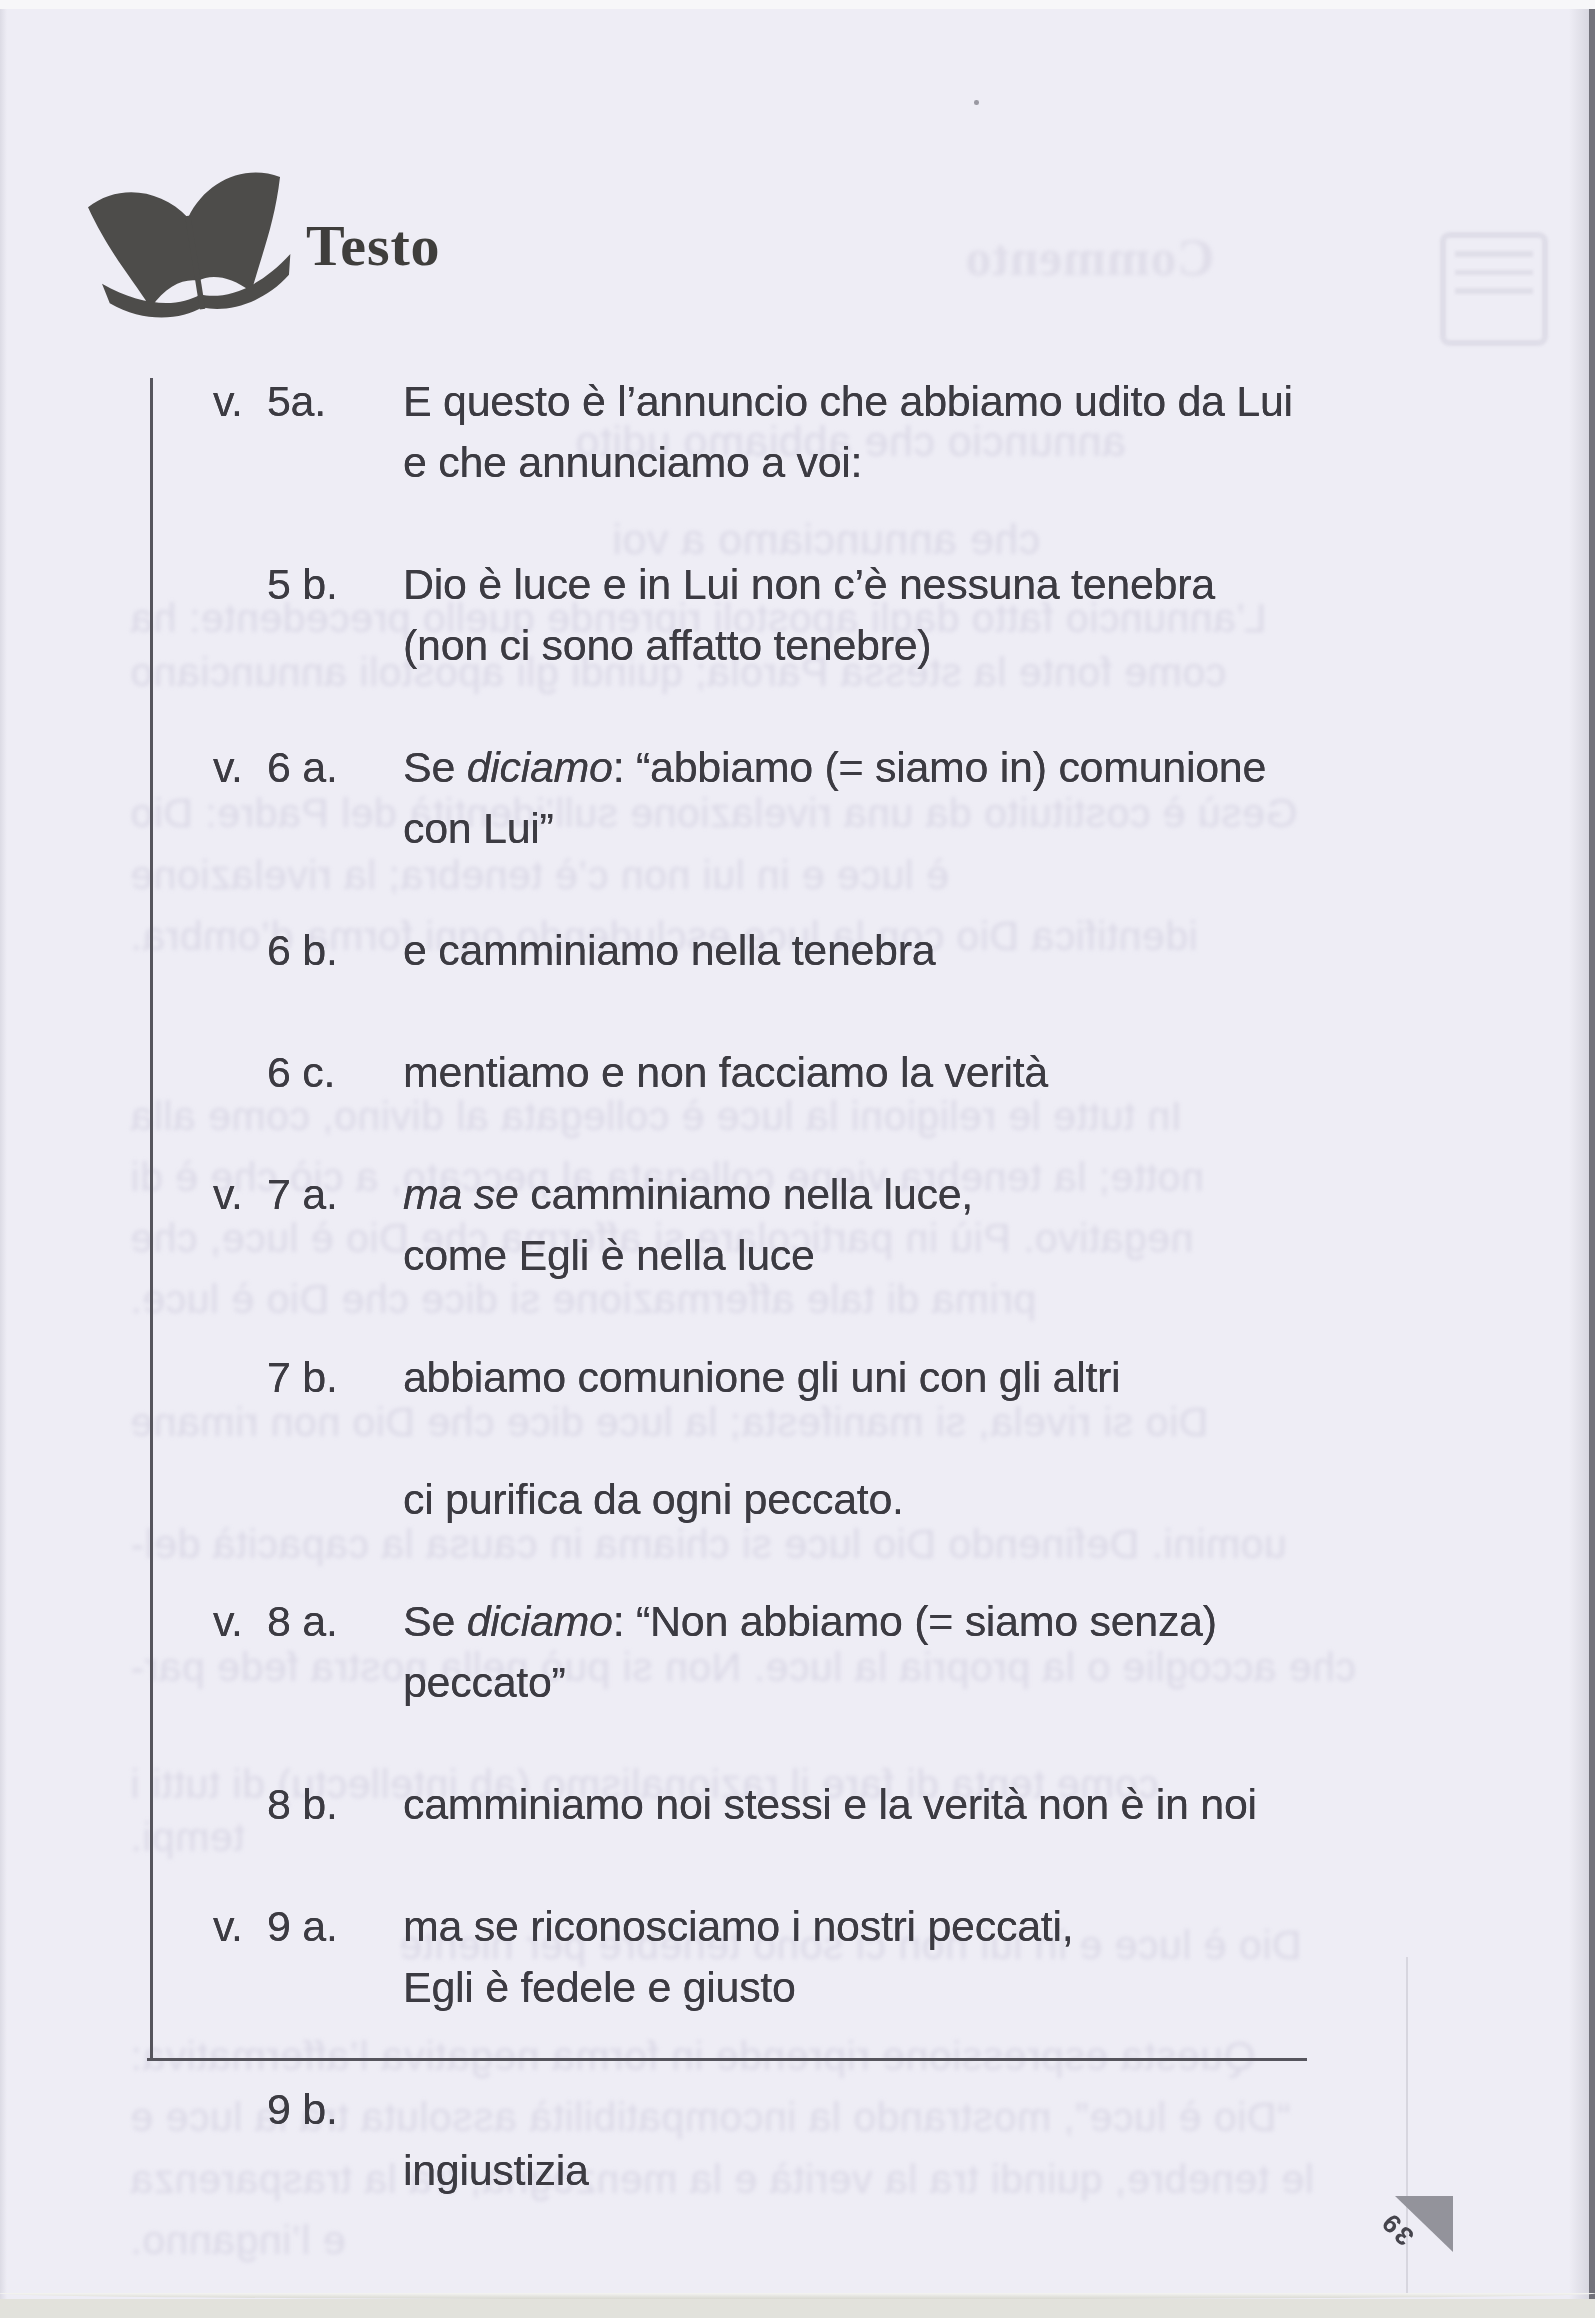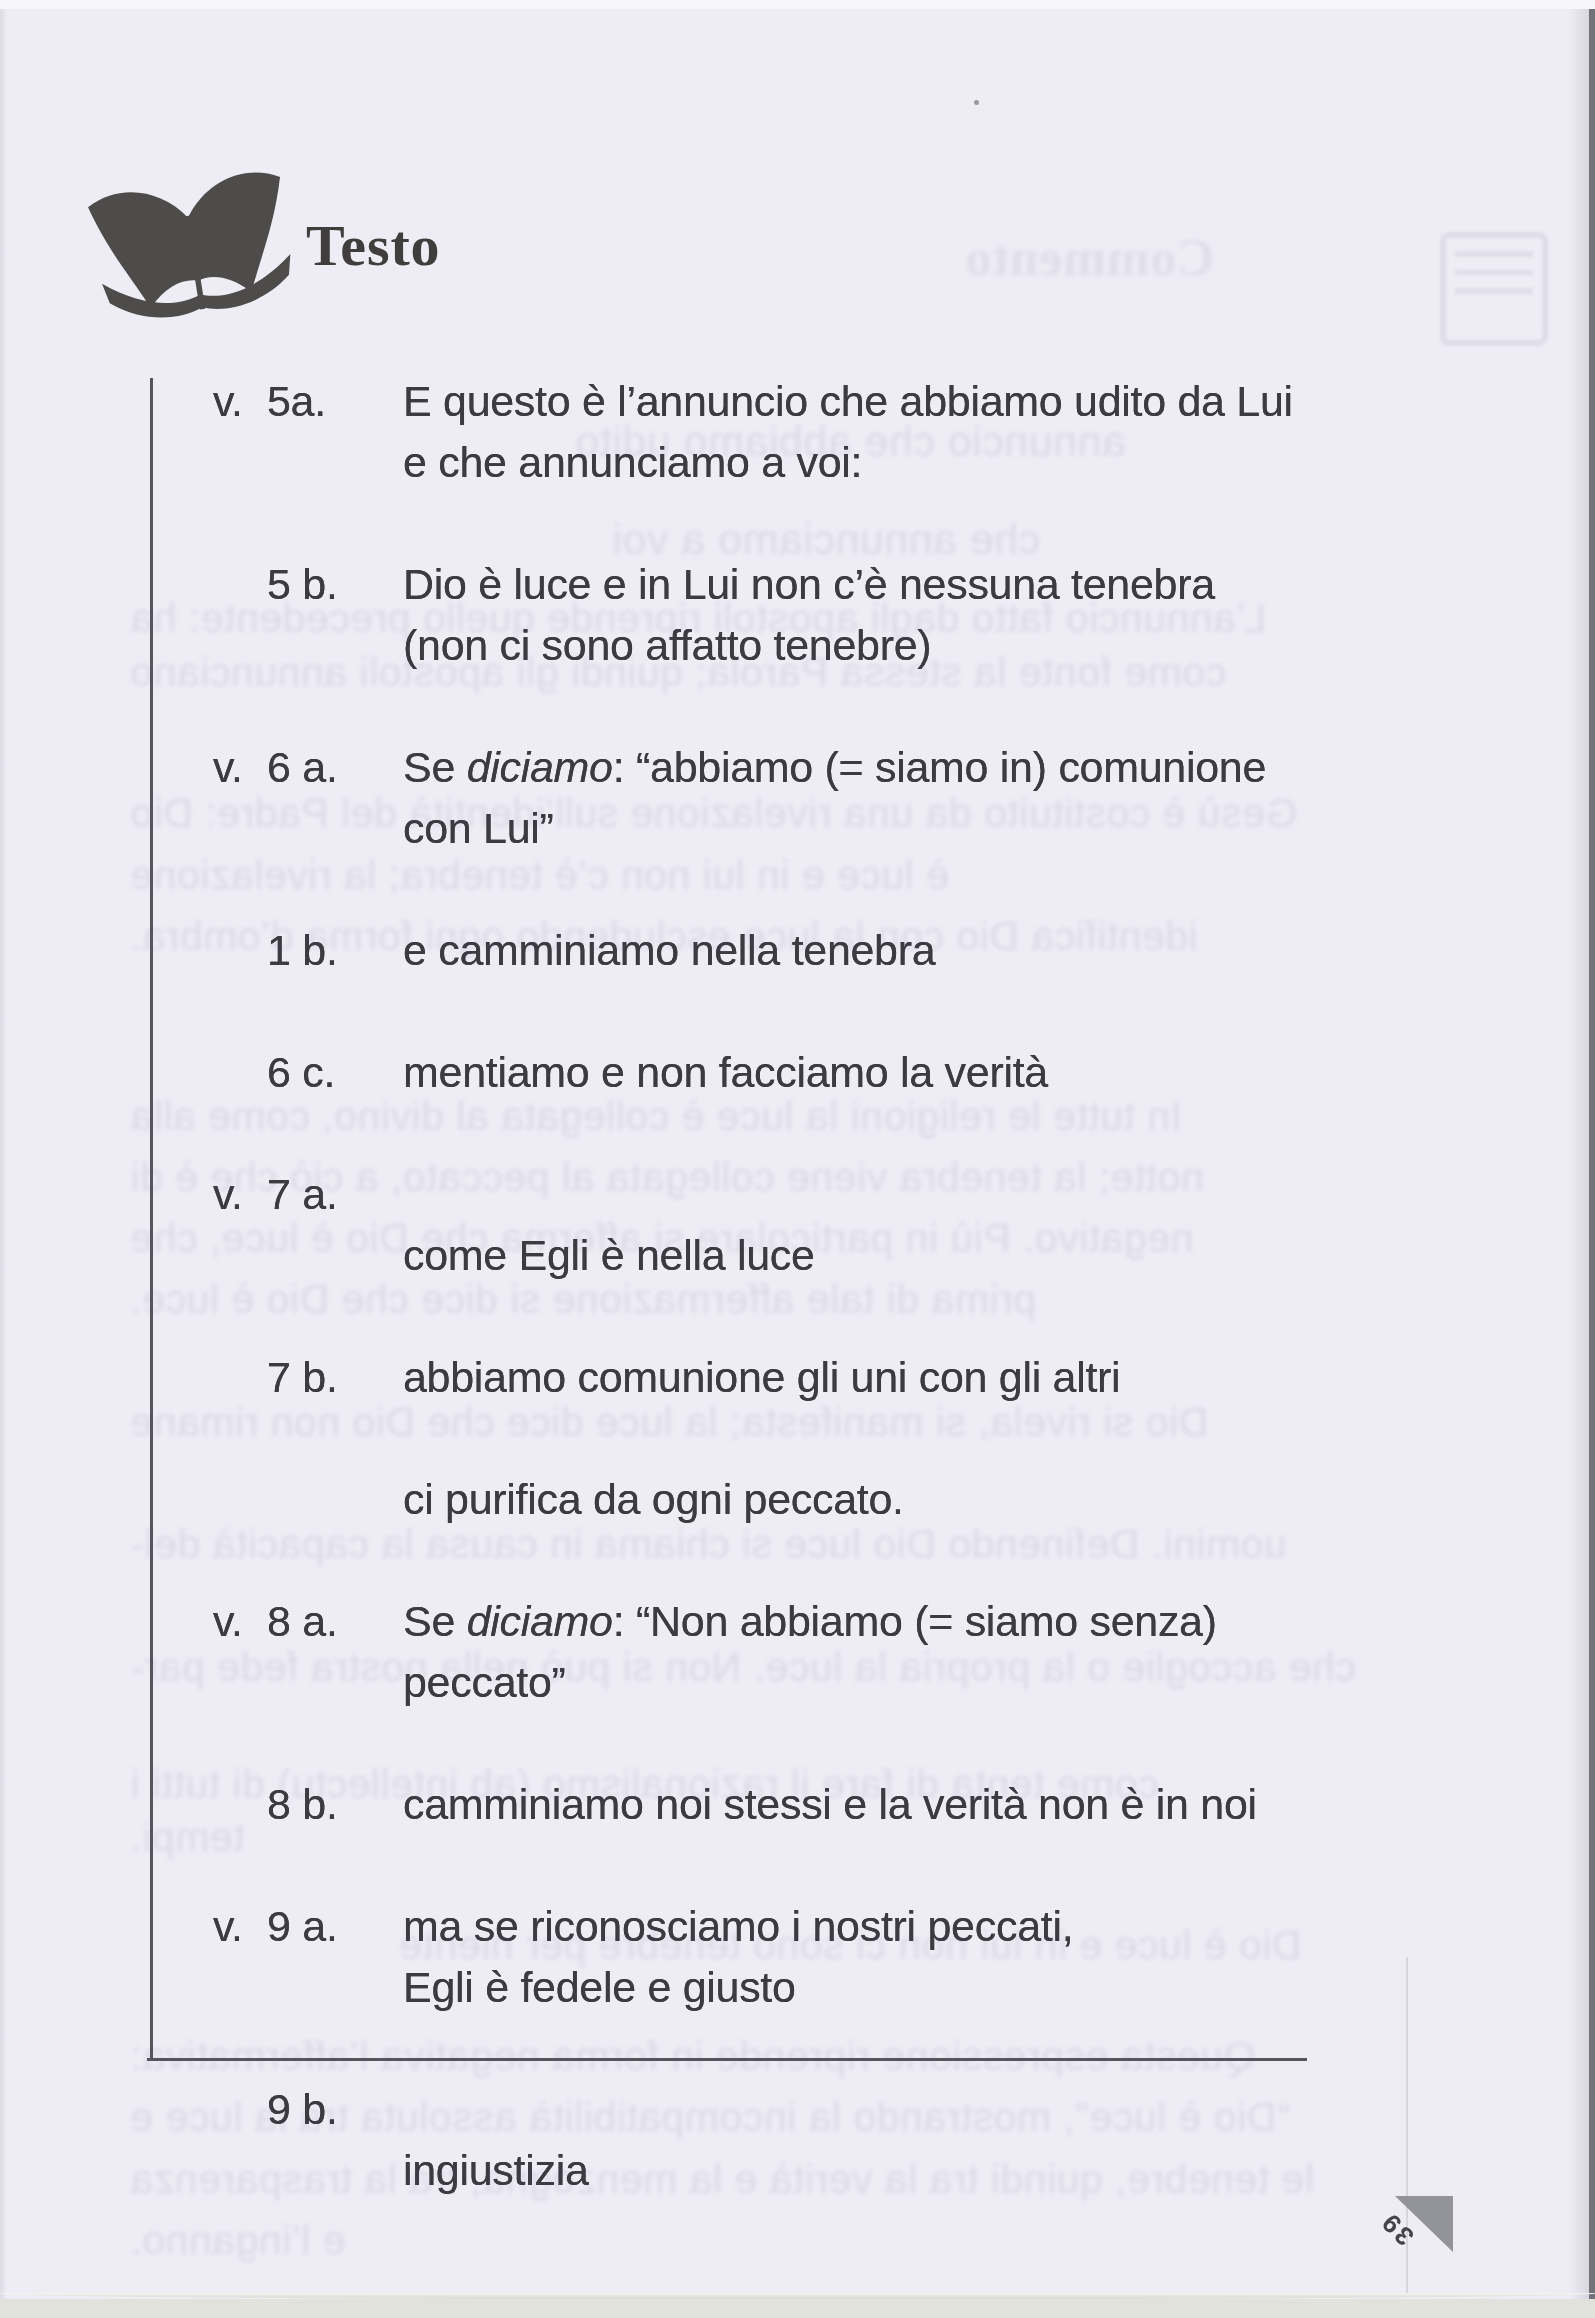--- a/index.html
+++ b/index.html
@@ -140,35 +140,36 @@
         <span class="v-num">6 a.</span>
         <span class="v-text"><span>Se </span><span class="it">diciamo</span><span>: “abbiamo (= siamo in) comunione</span></span>
       </div>
       <div class="v-line">
         <span class="v-text"><span>con Lui”</span></span>
       </div>
     </div>
     <div class="verse-group">
       <div class="v-line">
         <span class="v-marker"></span>
-        <span class="v-num">1 b.</span>
+        <span class="v-num">6 b.</span>
         <span class="v-text"><span>e camminiamo nella tenebra</span></span>
       </div>
     </div>
     <div class="verse-group">
       <div class="v-line">
         <span class="v-marker"></span>
         <span class="v-num">6 c.</span>
         <span class="v-text"><span>mentiamo e non facciamo la verità</span></span>
       </div>
     </div>
     <div class="verse-group">
       <div class="v-line">
         <span class="v-marker">v.</span>
         <span class="v-num">7 a.</span>
+        <span class="v-text"><span class="it">ma se</span><span> camminiamo nella luce,</span></span>
       </div>
       <div class="v-line">
         <span class="v-text"><span>come Egli è nella luce</span></span>
       </div>
     </div>
     <div class="verse-group">
       <div class="v-line">
         <span class="v-marker"></span>
         <span class="v-num">7 b.</span>
         <span class="v-text"><span>abbiamo comunione gli uni con gli altri</span></span>

